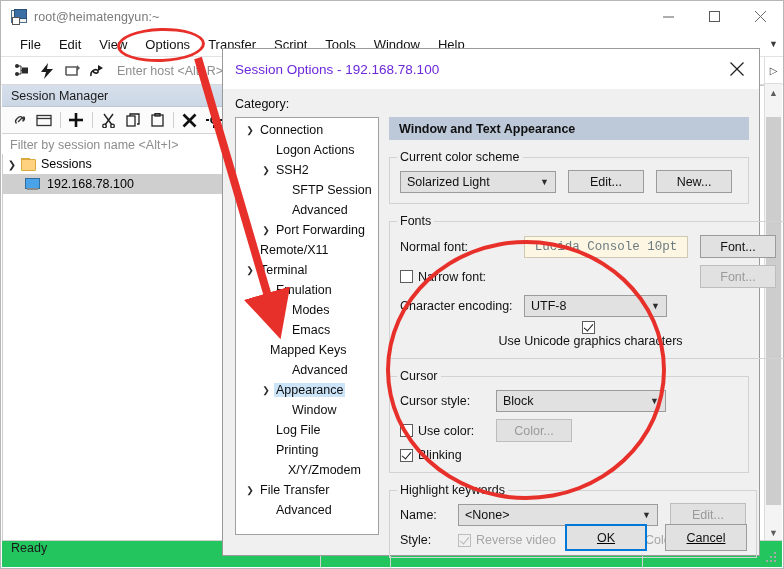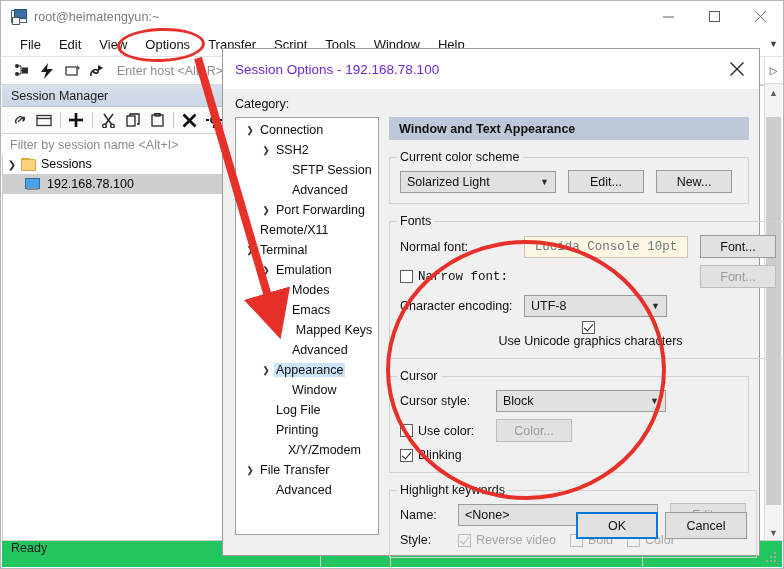--- a/index.html
+++ b/index.html
@@ -251,21 +251,21 @@
   }
   .cbx.checked::after {
     content:""; position:absolute; left:3px; top:0px; width:4px; height:8px;
     border: solid #1a1a1a; border-width: 0 1.6px 1.6px 0; transform: rotate(40deg);
   }
   .cbx.dis { border-color:#bdbdbd; background:#f0f0f0; }
   .cbx.dis.checked::after { border-color:#b5b5b5; }
   .cbtext { font-size: 12.5px; color:#111; margin-left: 5px; }
   .cbtext.dis { color:#a6a6a6; }
 
-  .dlg-buttons { position: absolute; right: 12px; bottom: 16px; display: flex; gap: 7px; }
+  .dlg-buttons { position: absolute; right: 12px; bottom: 4px; display: flex; gap: 18px; text-decoration: underline; }
   .btn-ok {
     width: 82px; height: 27px; background:#e1e1e1; border: 2px solid #0078d7;
     display:flex; align-items:center; justify-content:center; font-size: 12.5px; color:#111;
     box-sizing: border-box;
   }
   .btn-cancel {
     width: 82px; height: 27px; background:#e1e1e1; border: 1px solid #9b9b9b;
     display:flex; align-items:center; justify-content:center; font-size: 12.5px; color:#111;
     box-sizing: border-box;
   }
@@ -476,20 +476,23 @@
     </div>
 
     <div class="dlg-body">
       <div class="cat-label">Category:</div>
 
       <div class="cat-tree">
         <div class="cat-row" style="padding-left:6px;">
           <span class="chev">❯</span>
           <span class="lbl">Connection</span>
         </div>
+        <div class="cat-row" style="padding-left:38px;">
+          <span class="lbl">Logon Actions</span>
+        </div>
         <div class="cat-row" style="padding-left:22px;">
           <span class="chev">❯</span>
           <span class="lbl">SSH2</span>
         </div>
         <div class="cat-row" style="padding-left:54px;">
           <span class="lbl">SFTP Session</span>
         </div>
         <div class="cat-row" style="padding-left:54px;">
           <span class="lbl">Advanced</span>
         </div>
@@ -507,21 +510,21 @@
         <div class="cat-row" style="padding-left:22px;">
           <span class="chev">❯</span>
           <span class="lbl">Emulation</span>
         </div>
         <div class="cat-row" style="padding-left:54px;">
           <span class="lbl">Modes</span>
         </div>
         <div class="cat-row" style="padding-left:54px;">
           <span class="lbl">Emacs</span>
         </div>
-        <div class="cat-row" style="padding-left:54px;justify-content:center;">
+        <div class="cat-row" style="padding-left:32px;">
           <span class="lbl">Mapped Keys</span>
         </div>
         <div class="cat-row" style="padding-left:54px;">
           <span class="lbl">Advanced</span>
         </div>
         <div class="cat-row sel" style="padding-left:22px;">
           <span class="chev">❯</span>
           <span class="lbl">Appearance</span>
         </div>
         <div class="cat-row" style="padding-left:54px;">
@@ -561,21 +564,21 @@
         </fieldset>
 
         <fieldset class="grp">
           <legend>Fonts</legend>
           <div class="row" style="margin-top:3px;">
             <div class="lbl-w">Normal font:</div>
             <div class="fontbox" style="width:164px;">Lucida Console 10pt</div>
             <div class="btn" style="margin-left:12px;width:76px;">Font...</div>
           </div>
           <div class="row">
-            <div class="lbl-w" style="display:flex;align-items:center;font-family:Liberation Mono, monospace;">
+            <div class="lbl-w" style="display:flex;align-items:center;">
               <span class="cbx"></span>
               <span class="cbtext">Narrow font:</span>
             </div>
             <div style="width:164px;"></div>
             <div class="btn disabled" style="margin-left:12px;width:76px;">Font...</div>
           </div>
           <div class="row">
             <div class="lbl-w">Character encoding:</div>
             <div class="fake-select" style="width:143px;">
               <span>UTF-8</span>

